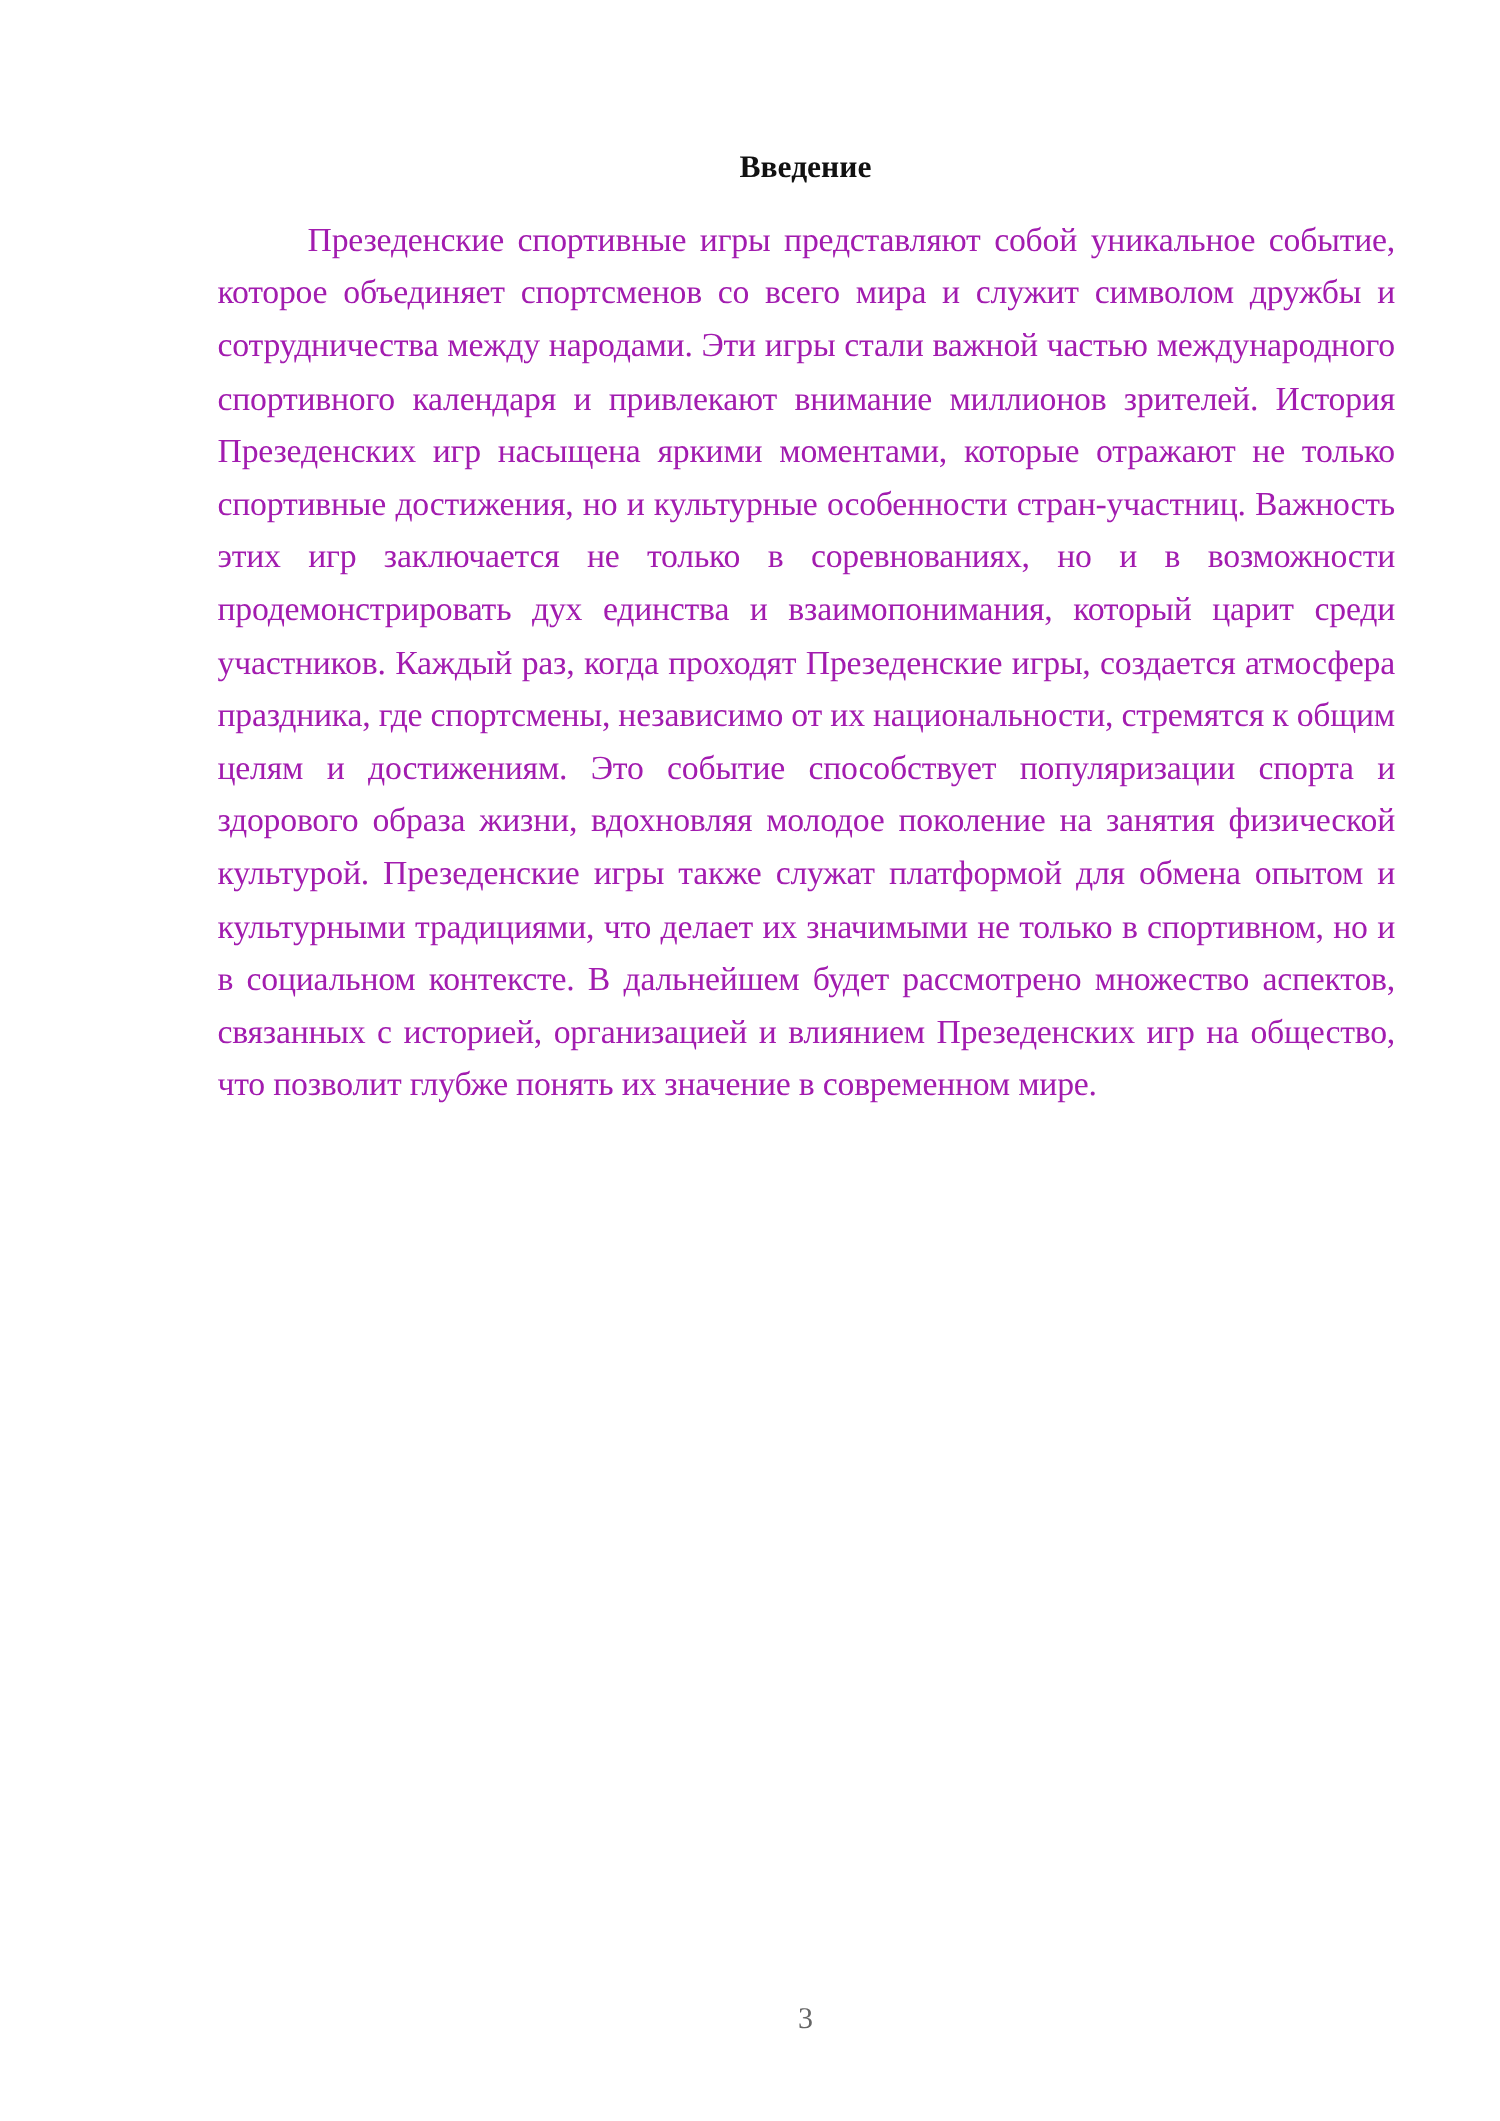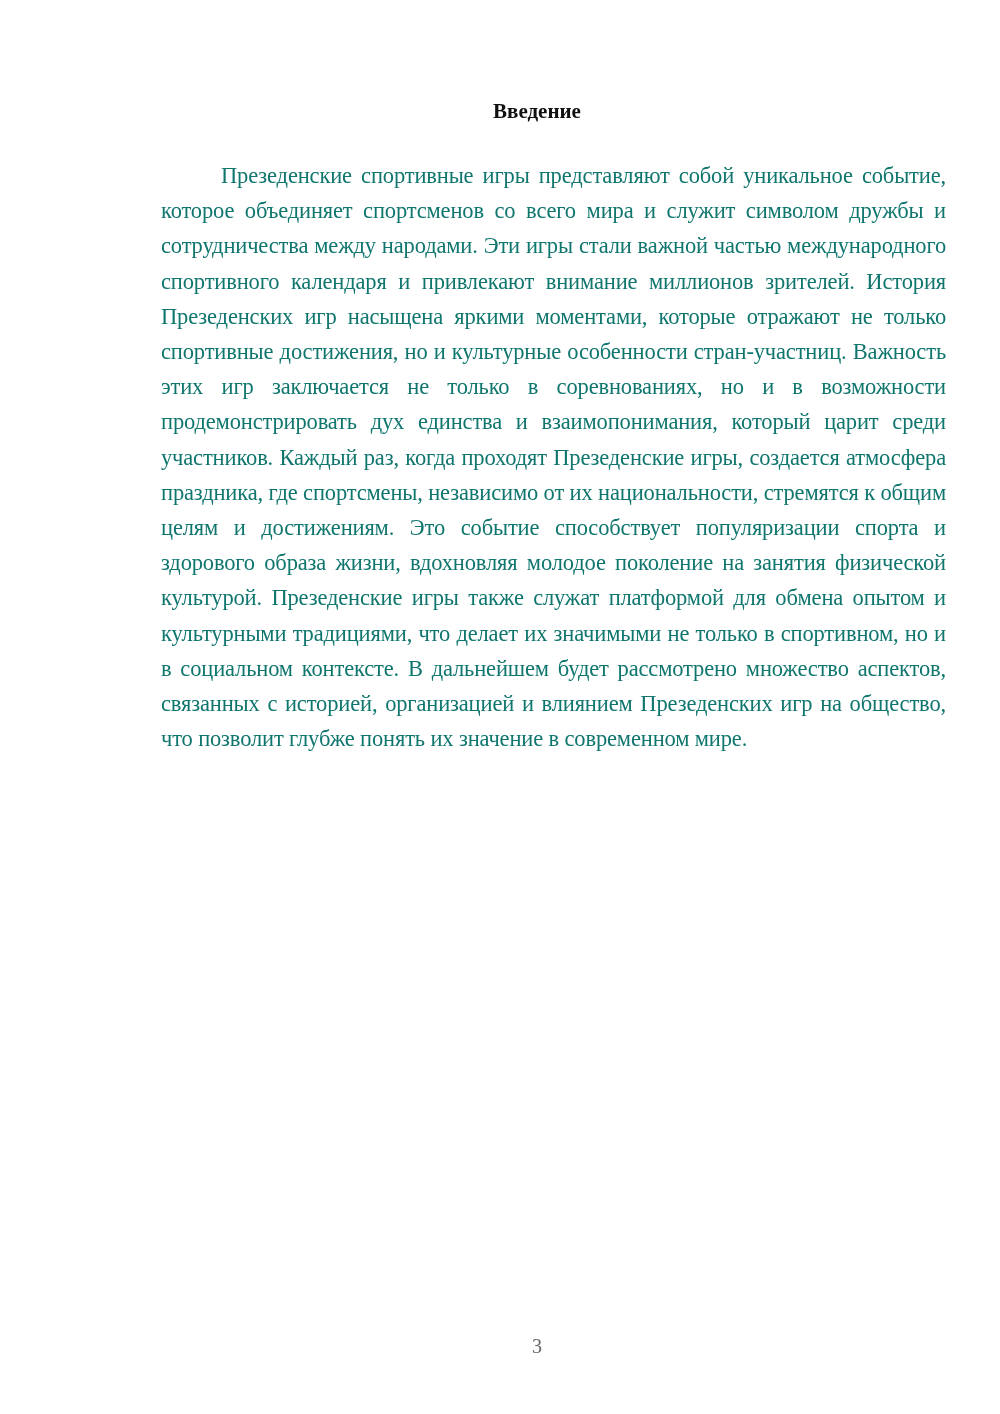--- a/index.html
+++ b/index.html
@@ -35,22 +35,22 @@
     }
     .body-text {
       position: absolute;
       left: 143px;
       top: 142px;
       width: 785px;
       font-size: 22.5px;
       line-height: 35.2px;
       text-align: justify;
       text-indent: 60px;
-      margin: 16px;
-      color: #0f766e;
+      margin: 0;
+      color: #a21caf;
       letter-spacing: -0.15px;
     }
     .page-number {
       position: absolute;
       top: 1334px;
       left: 0;
       width: 1070px;
       text-align: center;
       font-size: 20px;
       line-height: 24px;

